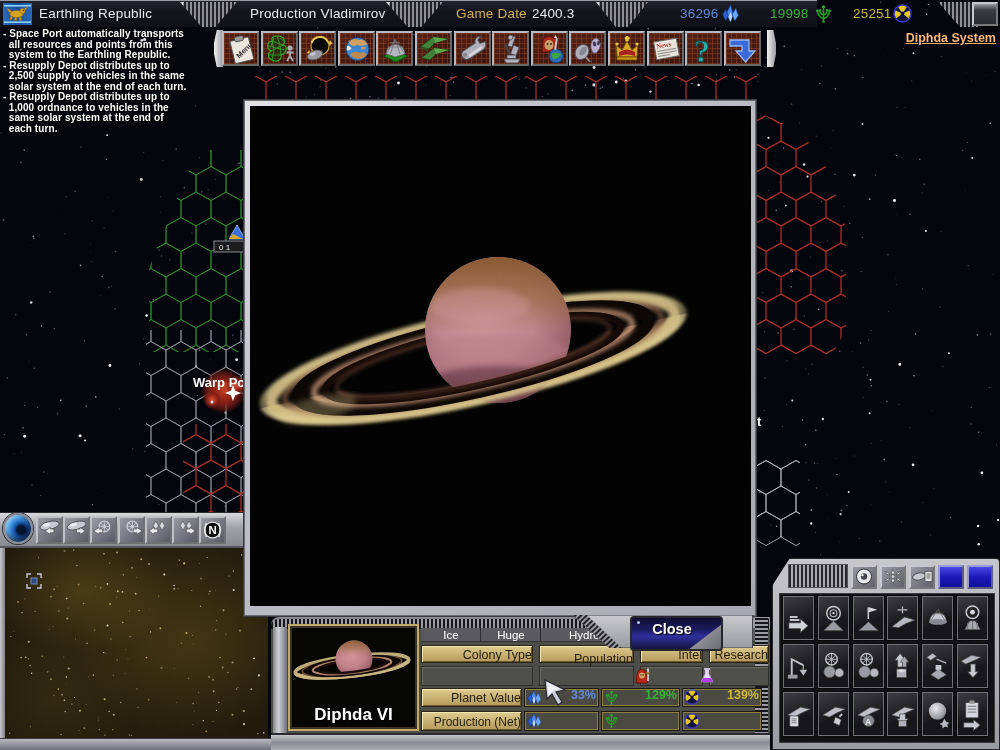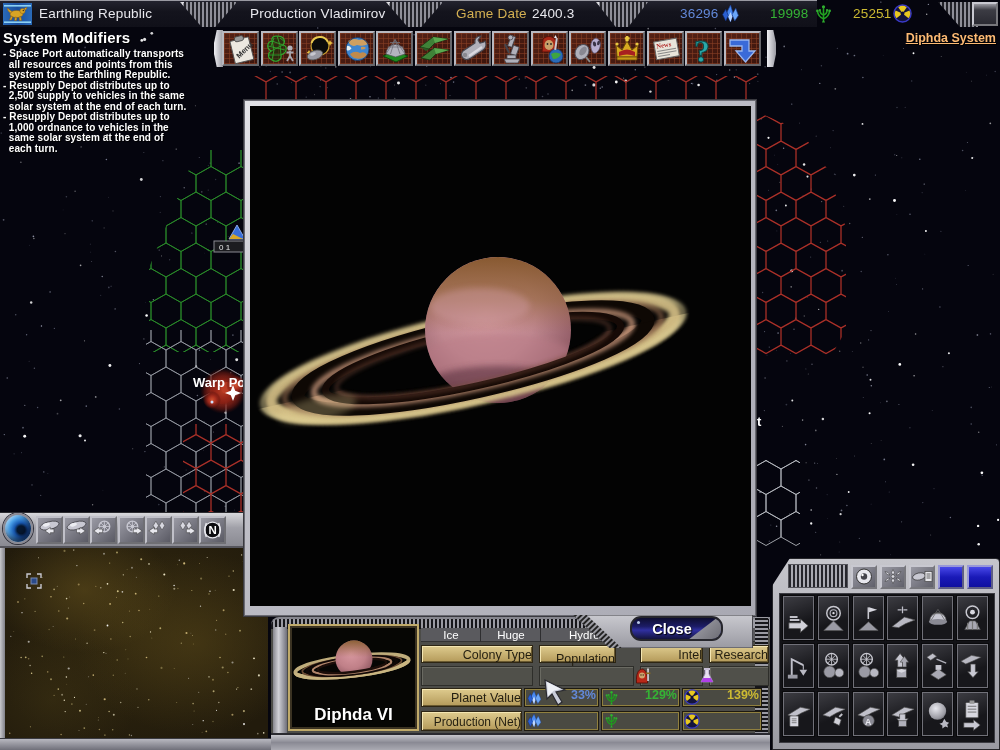--- a/index.html
+++ b/index.html
@@ -41,22 +41,22 @@
 #sysmod .b { font-size:10px; font-weight:bold; line-height:10.5px; text-shadow:1px 1px 0 #000; letter-spacing:0.1px; }
 
 #diphda { position:absolute; right:4px; top:31px; font-size:12.5px; font-weight:bold; color:#fdba74; text-shadow:1px 1px 0 #000;text-decoration:underline; }
 
 
 #dlg { position:absolute; left:243px; top:99px; width:514px; height:518px;
   background:linear-gradient(135deg, #e4e4e8 0%, #c2c2ca 30%, #a8a8b2 100%);
   border:1px solid #3a3a40; box-shadow:0 0 0 1px #6a6a72 inset; }
 #dlgblack { position:absolute; left:6px; top:6px; width:501px; height:500px; background:#030303; }
 #dlgext { position:absolute; left:568px; top:616px; width:190px; height:33px; }
-#closebtn { position:absolute; left:630px; top:616px; width:93px; height:25px;
-  border:2px solid #26262c; border-radius:11px;
+#closebtn { position:absolute; left:630px; top:616px; width:93px; height:35px;
+  border:2px solid #26262c; border-radius:4px;
   background:linear-gradient(#0e0e30 0%, #1c1c66 40%, #3030a0 58%, #14143e 100%);
   overflow:hidden; }
 #closebtn .fold { position:absolute; right:-1px; bottom:-1px; width:34px; height:26px;
   background:linear-gradient(135deg,#b0b0b8,#6a6a72); clip-path:polygon(100% 0,100% 100%,0 100%); }
 #closebtn .txt { position:absolute; left:0; top:3px; width:80px; text-align:center;
   font-size:14.5px; font-weight:bold; color:#fff; text-shadow:1px 1px 1px #000; }
 #closebtn .dot { position:absolute; left:5px; top:3px; width:3px; height:3px; border-radius:50%; background:#b8c8e8; }
 
 
 #lpanel { position:absolute; left:0px; top:509px; width:272px; height:241px; }
@@ -1015,21 +1015,20 @@
       </div>
       <div class="tbtn" style="left:502px">
         <div class="grid"></div>
         <svg width="33" height="31" viewBox="0 0 33 31">
           <path d="M3 6 L22 6 L22 17 L28 17 L18.5 28 L9 17 L15 17 L15 12 L3 12 Z" fill="#3a6ad8" stroke="#9ab8f0" stroke-width="1.3"></path>
         </svg>
       </div>
 </div>
 
 <div id="sysmod">
-  <h1>System Modifiers</h1>
   <div class="b">
   <div>- Space Port automatically transports</div>
   <div>&nbsp;&nbsp;all resources and points from this</div>
   <div>&nbsp;&nbsp;system to the Earthling Republic.</div>
   <div>- Resupply Depot distributes up to</div>
   <div>&nbsp;&nbsp;2,500 supply to vehicles in the same</div>
   <div>&nbsp;&nbsp;solar system at the end of each turn.</div>
   <div>- Resupply Depot distributes up to</div>
   <div>&nbsp;&nbsp;1,000 ordnance to vehicles in the</div>
   <div>&nbsp;&nbsp;same solar system at the end of</div>
@@ -1299,21 +1298,21 @@
 </svg>
     <div class="nm">Diphda VI</div>
   </div>
   <div class="abs" style="left:150px;top:11px;width:334px;height:14px;background:#5a5a5e;border-bottom:1px solid #333"></div>
       <div class="abs" style="left:209px;top:11px;width:1px;height:14px;background:#2e2e30"></div>
       <div class="abs" style="left:269px;top:11px;width:1px;height:14px;background:#2e2e30"></div>
       <div class="abs" style="left:150px;top:12px;width:60px;text-align:center;font-size:11.5px;color:#fff">Ice</div>
       <div class="abs" style="left:210px;top:12px;width:60px;text-align:center;font-size:11.5px;color:#fff">Huge</div>
       <div class="abs" style="left:298px;top:12px;width:60px;font-size:11.5px;color:#fff">Hydrog</div>
       <div class="cell-tan" style="left:150px;top:28px;width:112px;height:18px;padding-top:2px">Colony Type</div>
-      <div class="cell-tan" style="left:268px;top:28px;width:77px;height:18px;padding-top:6px">Population</div>
+      <div class="cell-tan" style="left:268px;top:28px;width:95px;height:18px;padding-top:6px">Population</div>
       <div class="cell-tan" style="left:369px;top:28px;width:63px;height:18px;padding-top:2px">Intel</div>
       <div class="cell-tan" style="left:438px;top:28px;width:60px;height:18px;padding-top:2px">Research</div>
       <div class="cell-dk" style="left:150px;top:49px;width:112px;height:20px"></div>
       <div class="cell-dk" style="left:268px;top:49px;width:95px;height:20px"></div>
       <div class="cell-dk" style="left:369px;top:49px;width:63px;height:20px"></div>
       <div class="cell-dk" style="left:438px;top:49px;width:60px;height:20px"></div>
       <svg class="abs" style="left:364px;top:50px" width="16" height="17" viewBox="0 0 16 17">
 <path d="M1.5 16 C1 7 3 2.5 7 2 C11 2.5 12.5 7 12.5 16 Z" fill="#b82818" stroke="#5a1008" stroke-width="0.9"></path>
 <circle cx="7" cy="8.5" r="3" fill="#cfa670"></circle>
 <circle cx="6" cy="8" r="0.7" fill="#3a2410"></circle>

